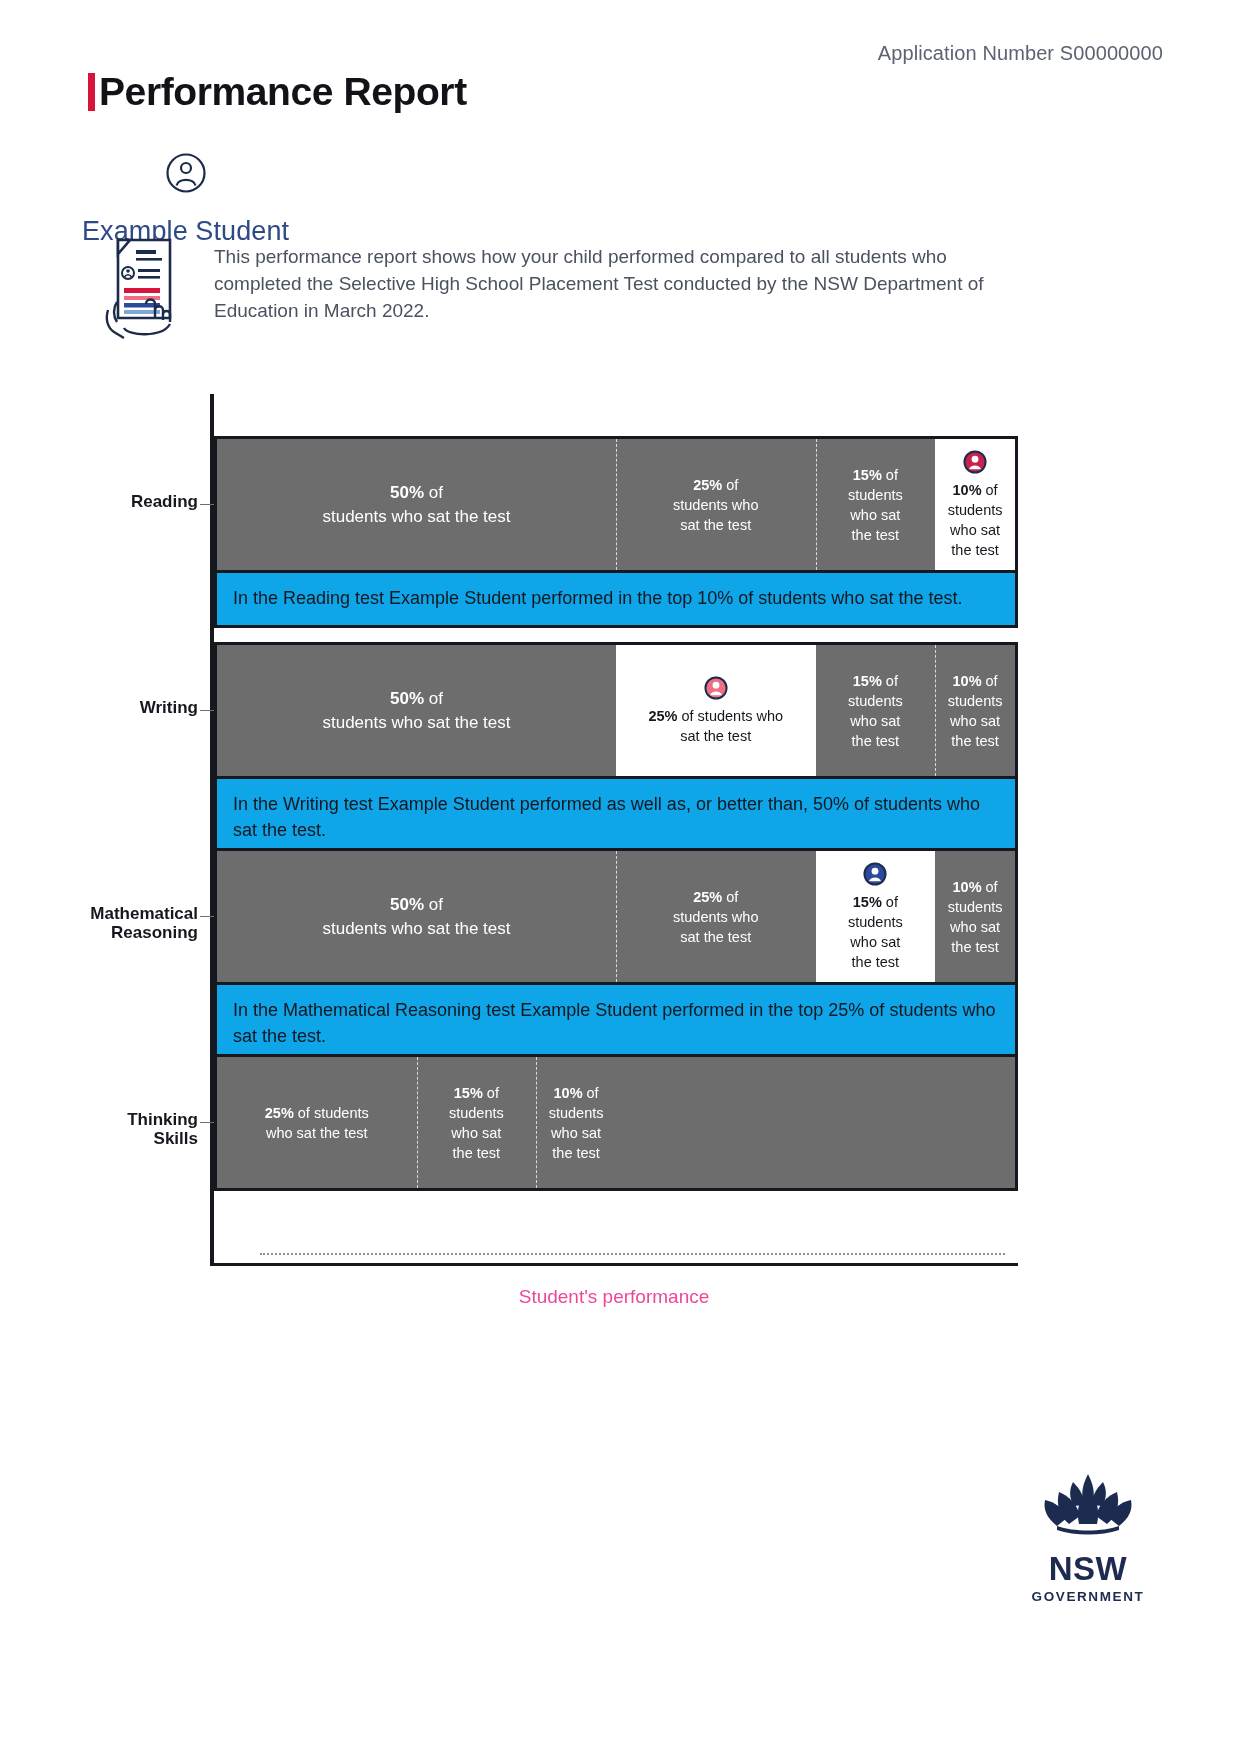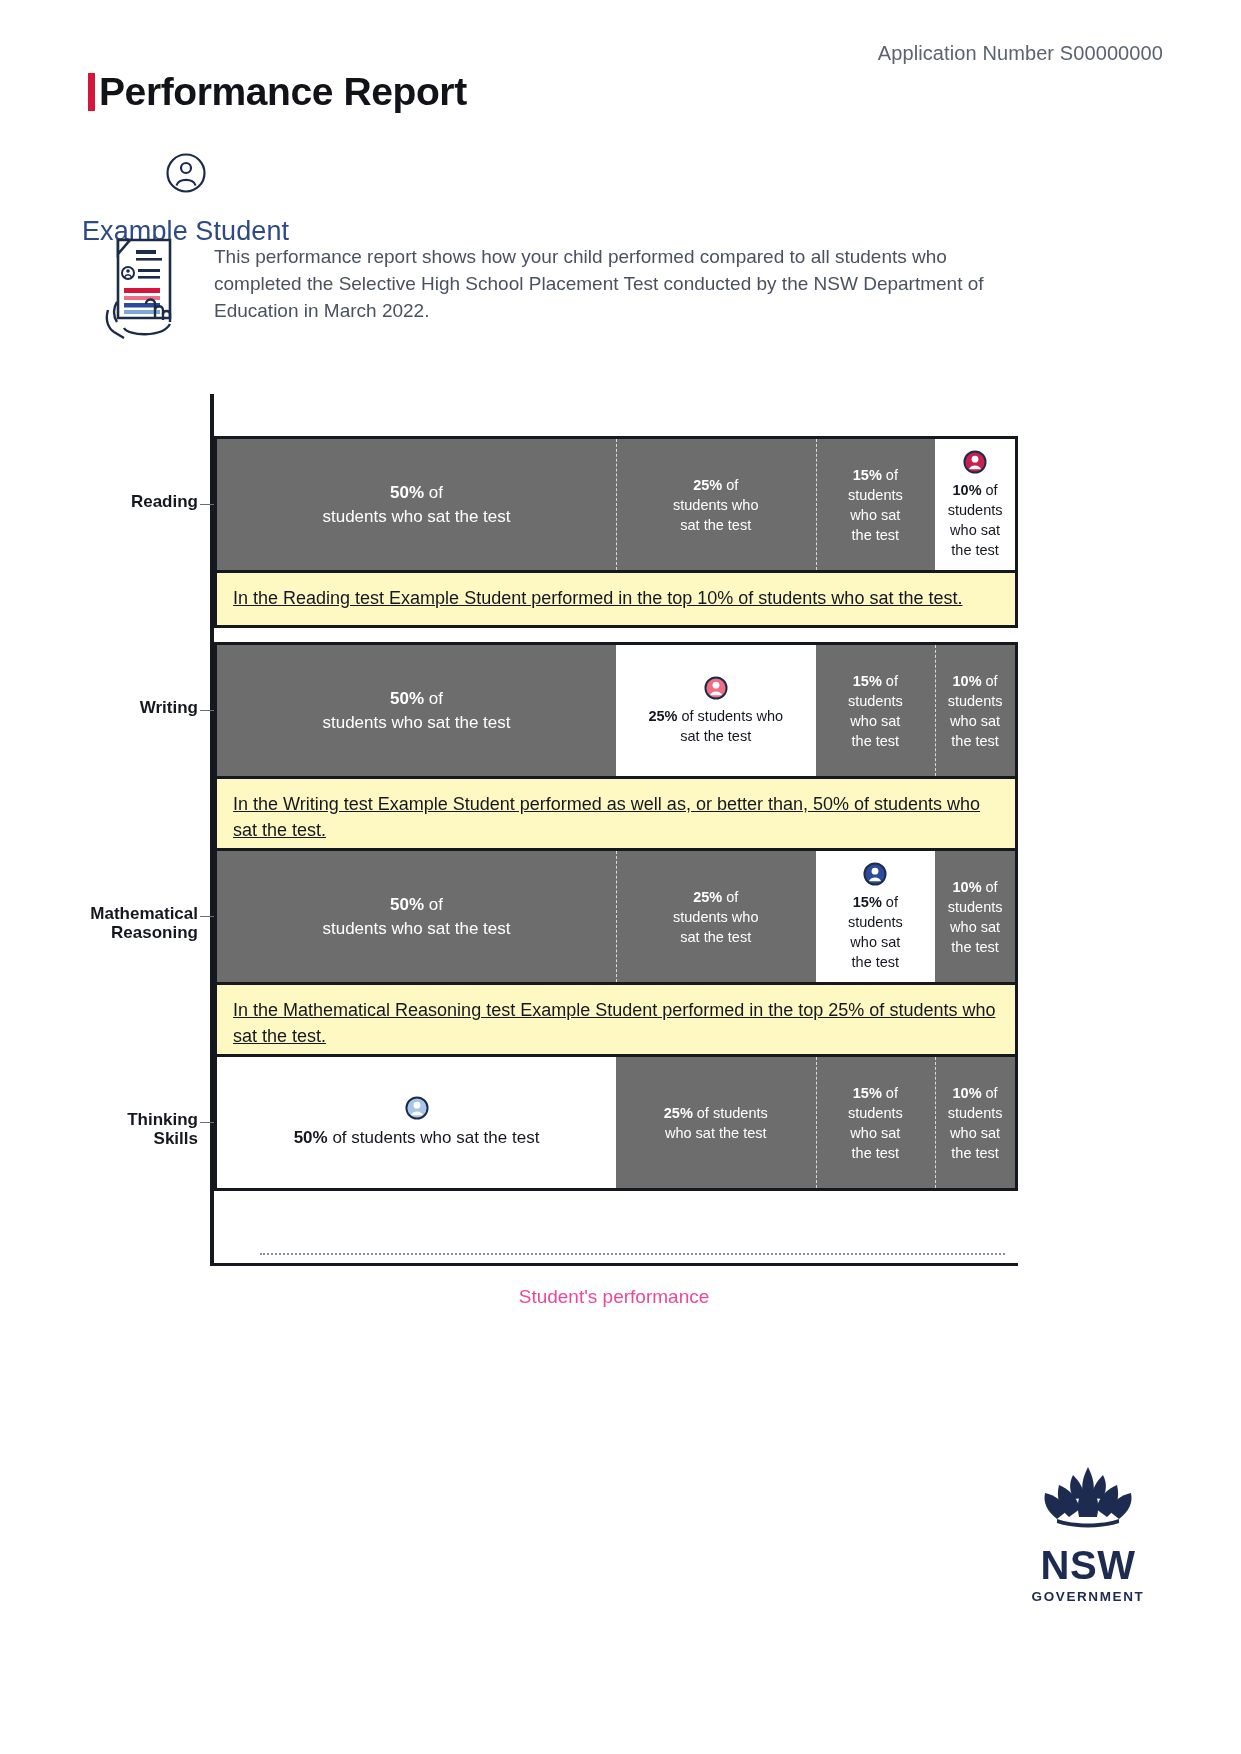--- a/index.html
+++ b/index.html
@@ -187,22 +187,21 @@
   }
 
   .note {
     border: 3px solid #15181f;
     border-top: none;
     box-sizing: border-box;
     padding: 12px 16px 14px 16px;
     font-size: 18px;
     line-height: 1.45;
     color: #15181f;
-    background: #fef9c3;
-    text-decoration: underline;
+    background: #0ea5e9;
   }
 
   .xlabel {
     position: absolute;
     left: 0;
     width: 808px;
     bottom: -42px;
     text-align: center;
     font-size: 19px;
     color: #ec4899;
@@ -211,21 +210,21 @@
   
   .logo {
     position: absolute;
     right: 78px;
     bottom: 150px;
     width: 150px;
     text-align: center;
     color: #1d2b50;
   }
   .logo-nsw {
-    font-size: 40px;
+    font-size: 33px;
     font-weight: bold;
     letter-spacing: .5px;
     line-height: 1;
     margin-top: 6px;
   }
   .logo-gov {
     font-size: 13.5px;
     font-weight: bold;
     letter-spacing: 1.6px;
     margin-top: 4px;
@@ -381,28 +380,20 @@
             <div>the test</div>
           </div>
         </div>
         <div class="note" style="min-height: 74px;">In the Mathematical Reasoning test Example Student performed in the top 25% of students who sat the test.</div>
       </div>
       <div class="group" style="top: 660px;">
         <div class="ylabel" style="top: 56px;">Thinking
 Skills</div>
         <div class="tick" style="top: 68px;"></div>
         <div class="bar">
-          <div class="seg hl wide" style="flex: 0 0 50%;">
-            <svg class="marker" viewBox="0 0 32 32">
-              <circle cx="16" cy="16" r="13" fill="#a8c5ea" stroke="#1d2b4a" stroke-width="2.4"></circle>
-              <circle cx="16" cy="12.5" r="4.2" fill="#ffffff"></circle>
-              <path d="M8.6 25 C10 18.6 22 18.6 23.4 25 Z" fill="#ffffff"></path>
-            </svg>
-            <div><span class="pct">50%</span> of students who sat the test</div>
-          </div>
           <div class="seg" style="flex: 0 0 25%;">
             <div><span class="pct">25%</span> of students</div>
             <div>who sat the test</div>
           </div>
           <div class="seg" style="flex: 0 0 15%;">
             <div><span class="pct">15%</span> of</div>
             <div>students</div>
             <div>who sat</div>
             <div>the test</div>
           </div>

